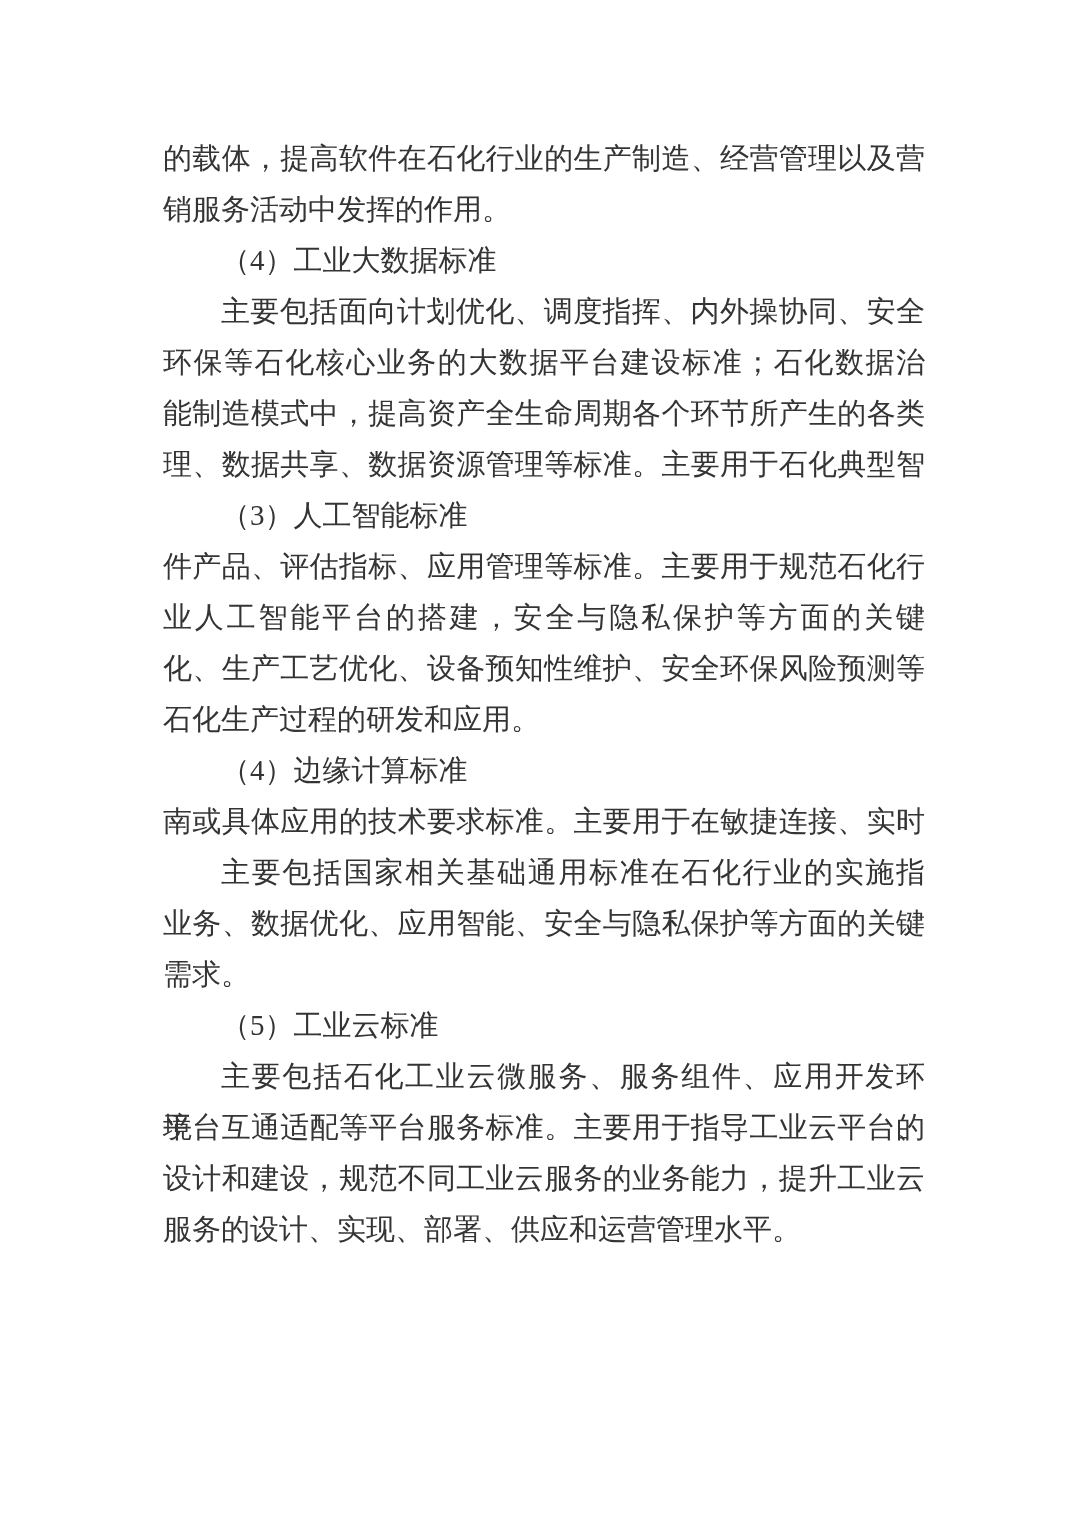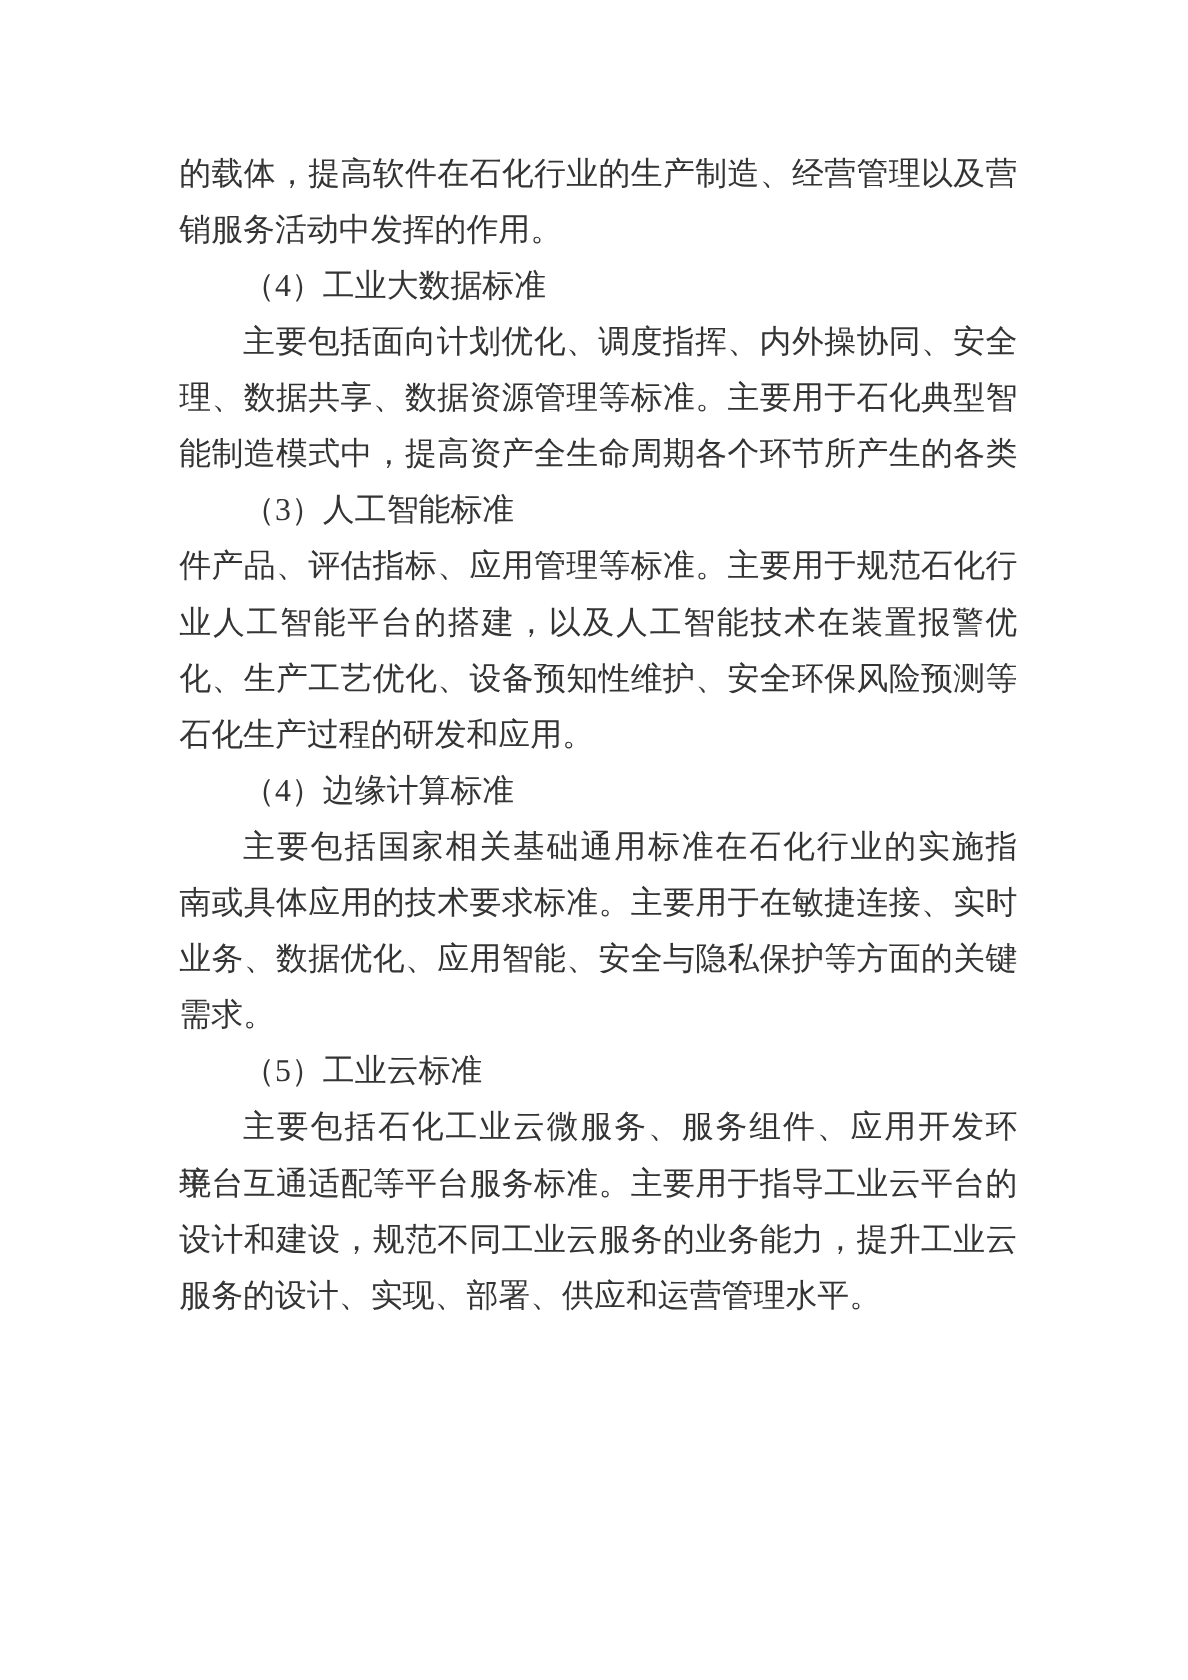--- a/index.html
+++ b/index.html
@@ -52,30 +52,31 @@
 </style>
 </head>
 <body>
 
 <div class="page">
   <div class="text-block">
       <div class="line fill">的载体，提高软件在石化行业的生产制造、经营管理以及营</div>
       <div class="line">销服务活动中发挥的作用。</div>
       <div class="line indent">（4）工业大数据标准</div>
       <div class="line indent fill">主要包括面向计划优化、调度指挥、内外操协同、安全</div>
+      <div class="line fill">环保等石化核心业务的大数据平台建设标准；石化数据治</div>
+      <div class="line fill">能制造模式中，提高资产全生命周期各个环节所产生的各类</div>
       <div class="line fill">理、数据共享、数据资源管理等标准。主要用于石化典型智</div>
-      <div class="line fill">能制造模式中，提高资产全生命周期各个环节所产生的各类</div>
       <div class="line indent">（3）人工智能标准</div>
       <div class="line fill">件产品、评估指标、应用管理等标准。主要用于规范石化行</div>
-      <div class="line fill">业人工智能平台的搭建，以及人工智能技术在装置报警优</div>
+      <div class="line fill">业人工智能平台的搭建，安全与隐私保护等方面的关键</div>
       <div class="line fill">化、生产工艺优化、设备预知性维护、安全环保风险预测等</div>
       <div class="line">石化生产过程的研发和应用。</div>
       <div class="line indent">（4）边缘计算标准</div>
+      <div class="line fill">南或具体应用的技术要求标准。主要用于在敏捷连接、实时</div>
       <div class="line indent fill">主要包括国家相关基础通用标准在石化行业的实施指</div>
-      <div class="line fill">南或具体应用的技术要求标准。主要用于在敏捷连接、实时</div>
       <div class="line fill">业务、数据优化、应用智能、安全与隐私保护等方面的关键</div>
       <div class="line">需求。</div>
       <div class="line indent">（5）工业云标准</div>
       <div class="line indent fill">主要包括石化工业云微服务、服务组件、应用开发环境、</div>
       <div class="line fill">平台互通适配等平台服务标准。主要用于指导工业云平台的</div>
       <div class="line fill">设计和建设，规范不同工业云服务的业务能力，提升工业云</div>
       <div class="line">服务的设计、实现、部署、供应和运营管理水平。</div>
     </div>
   <div class="page-footer">
     <span class="page-number">10</span>

